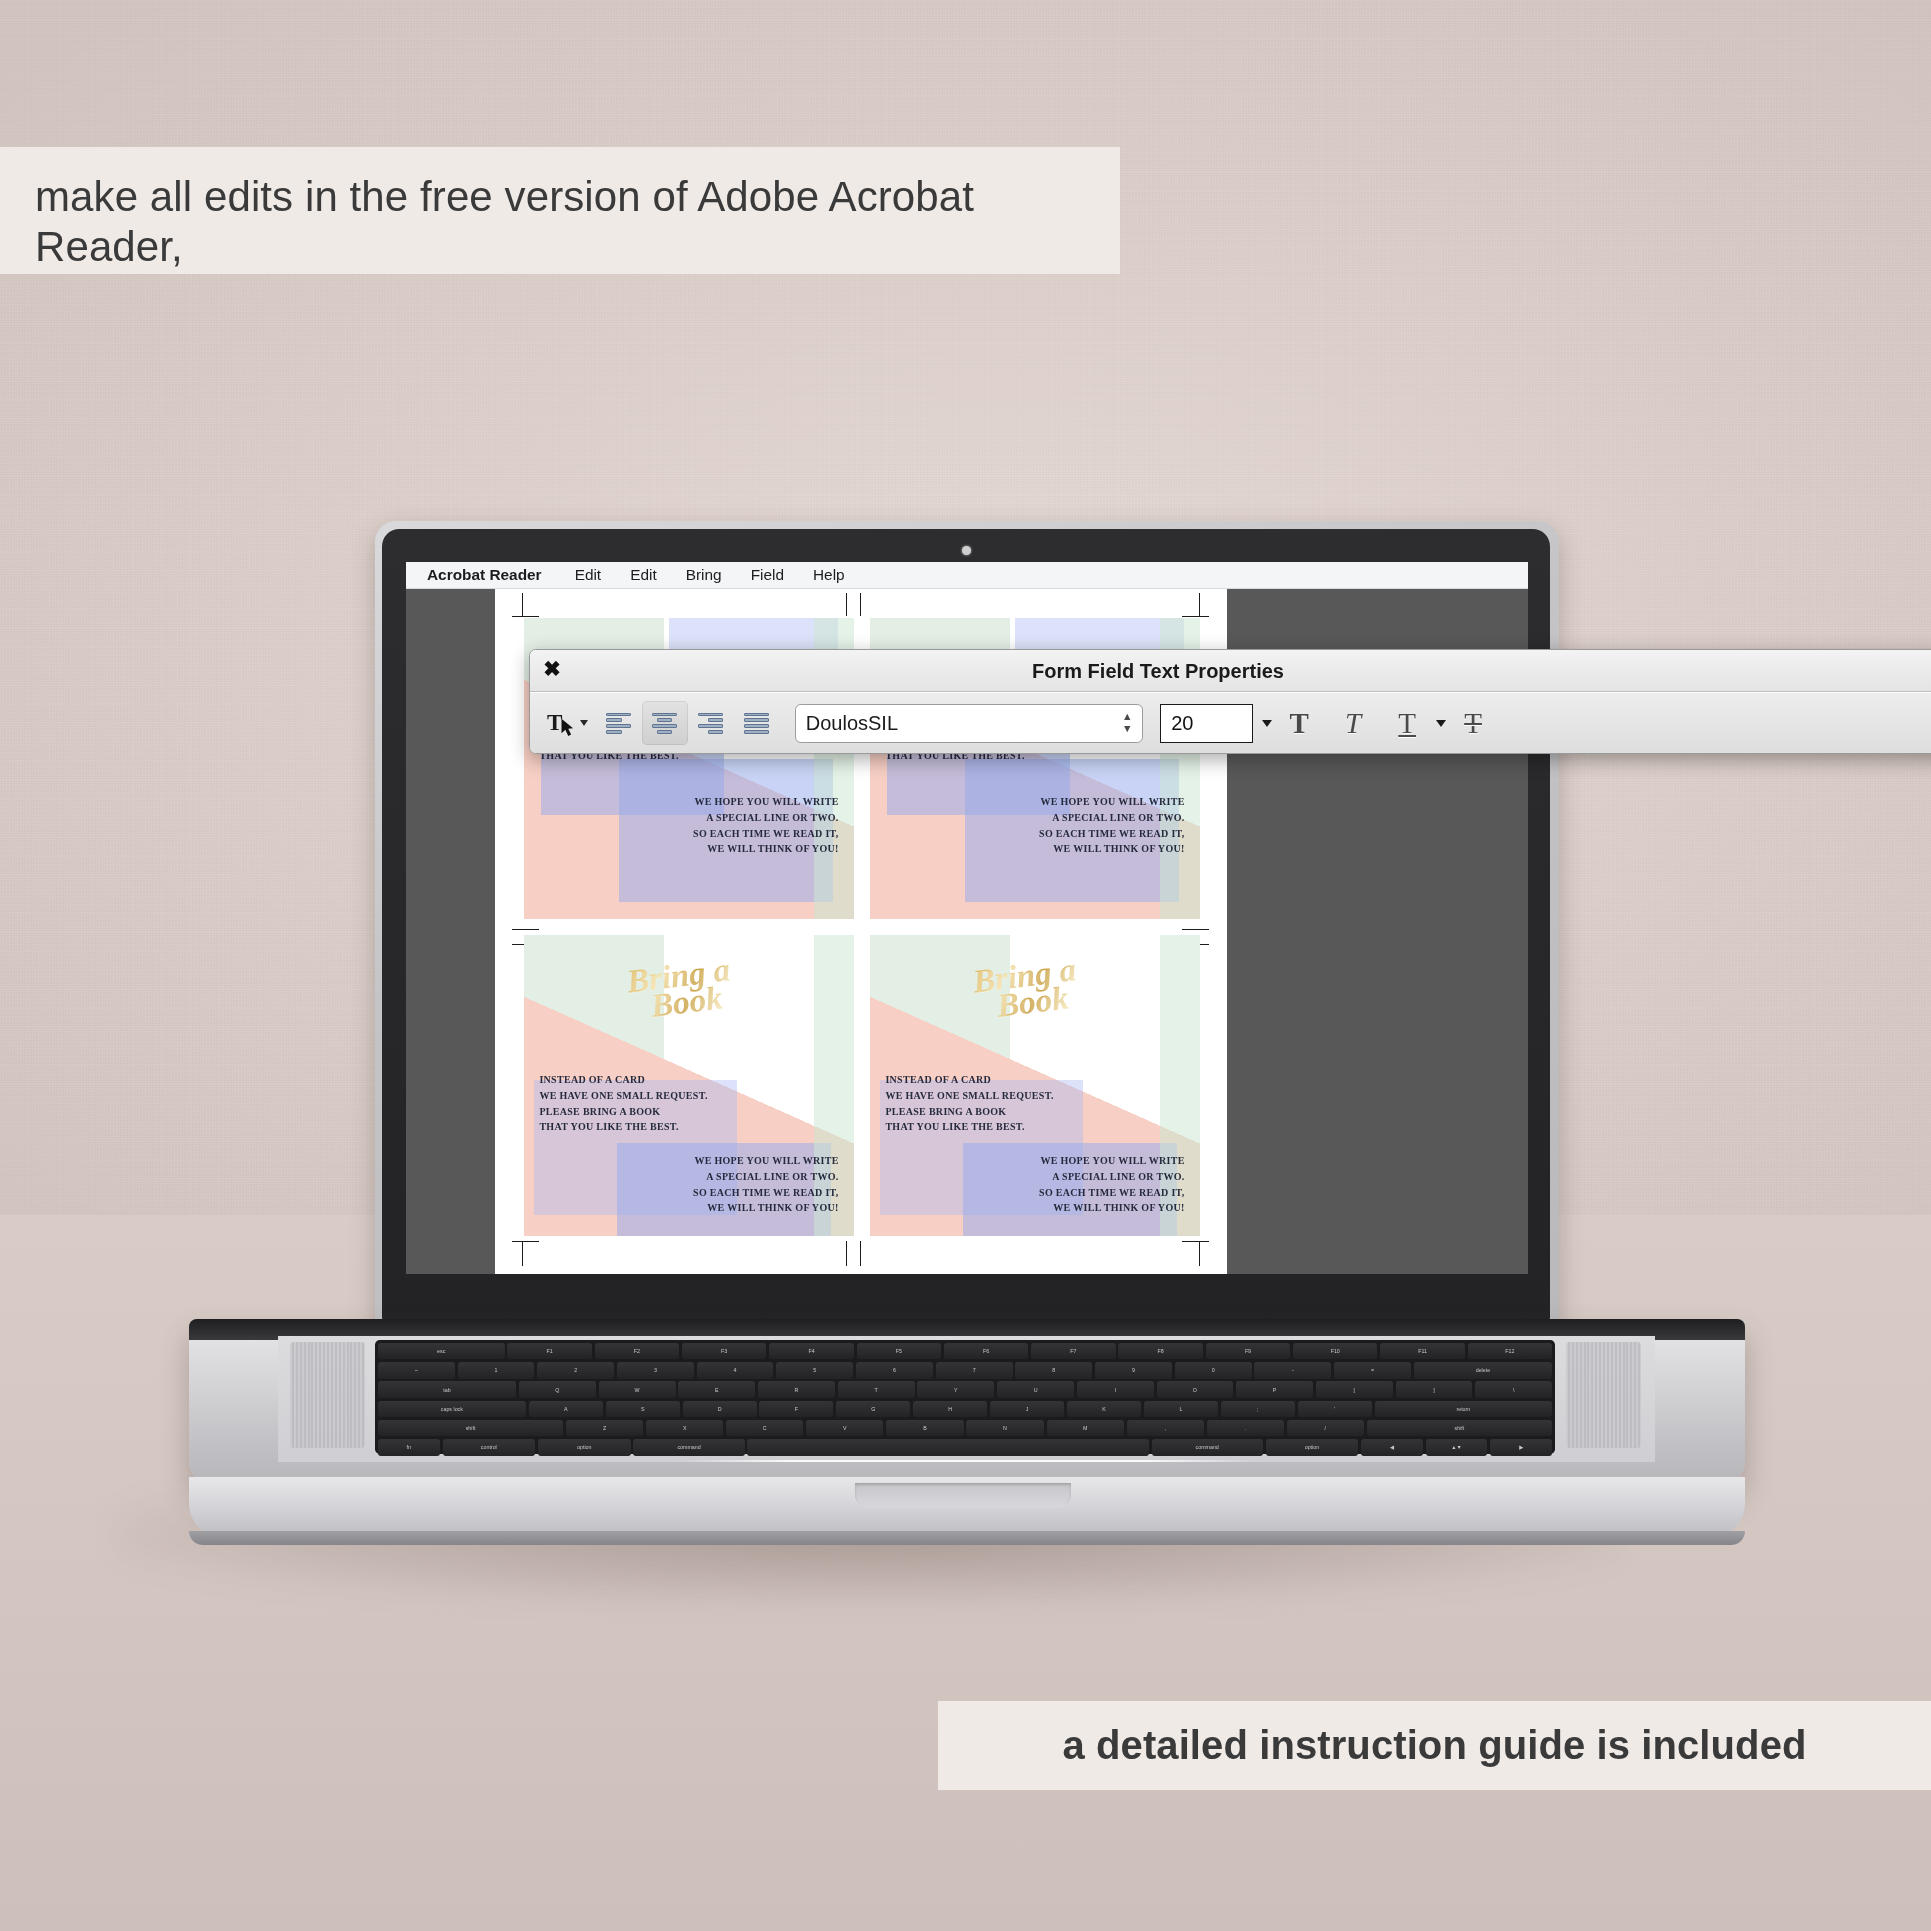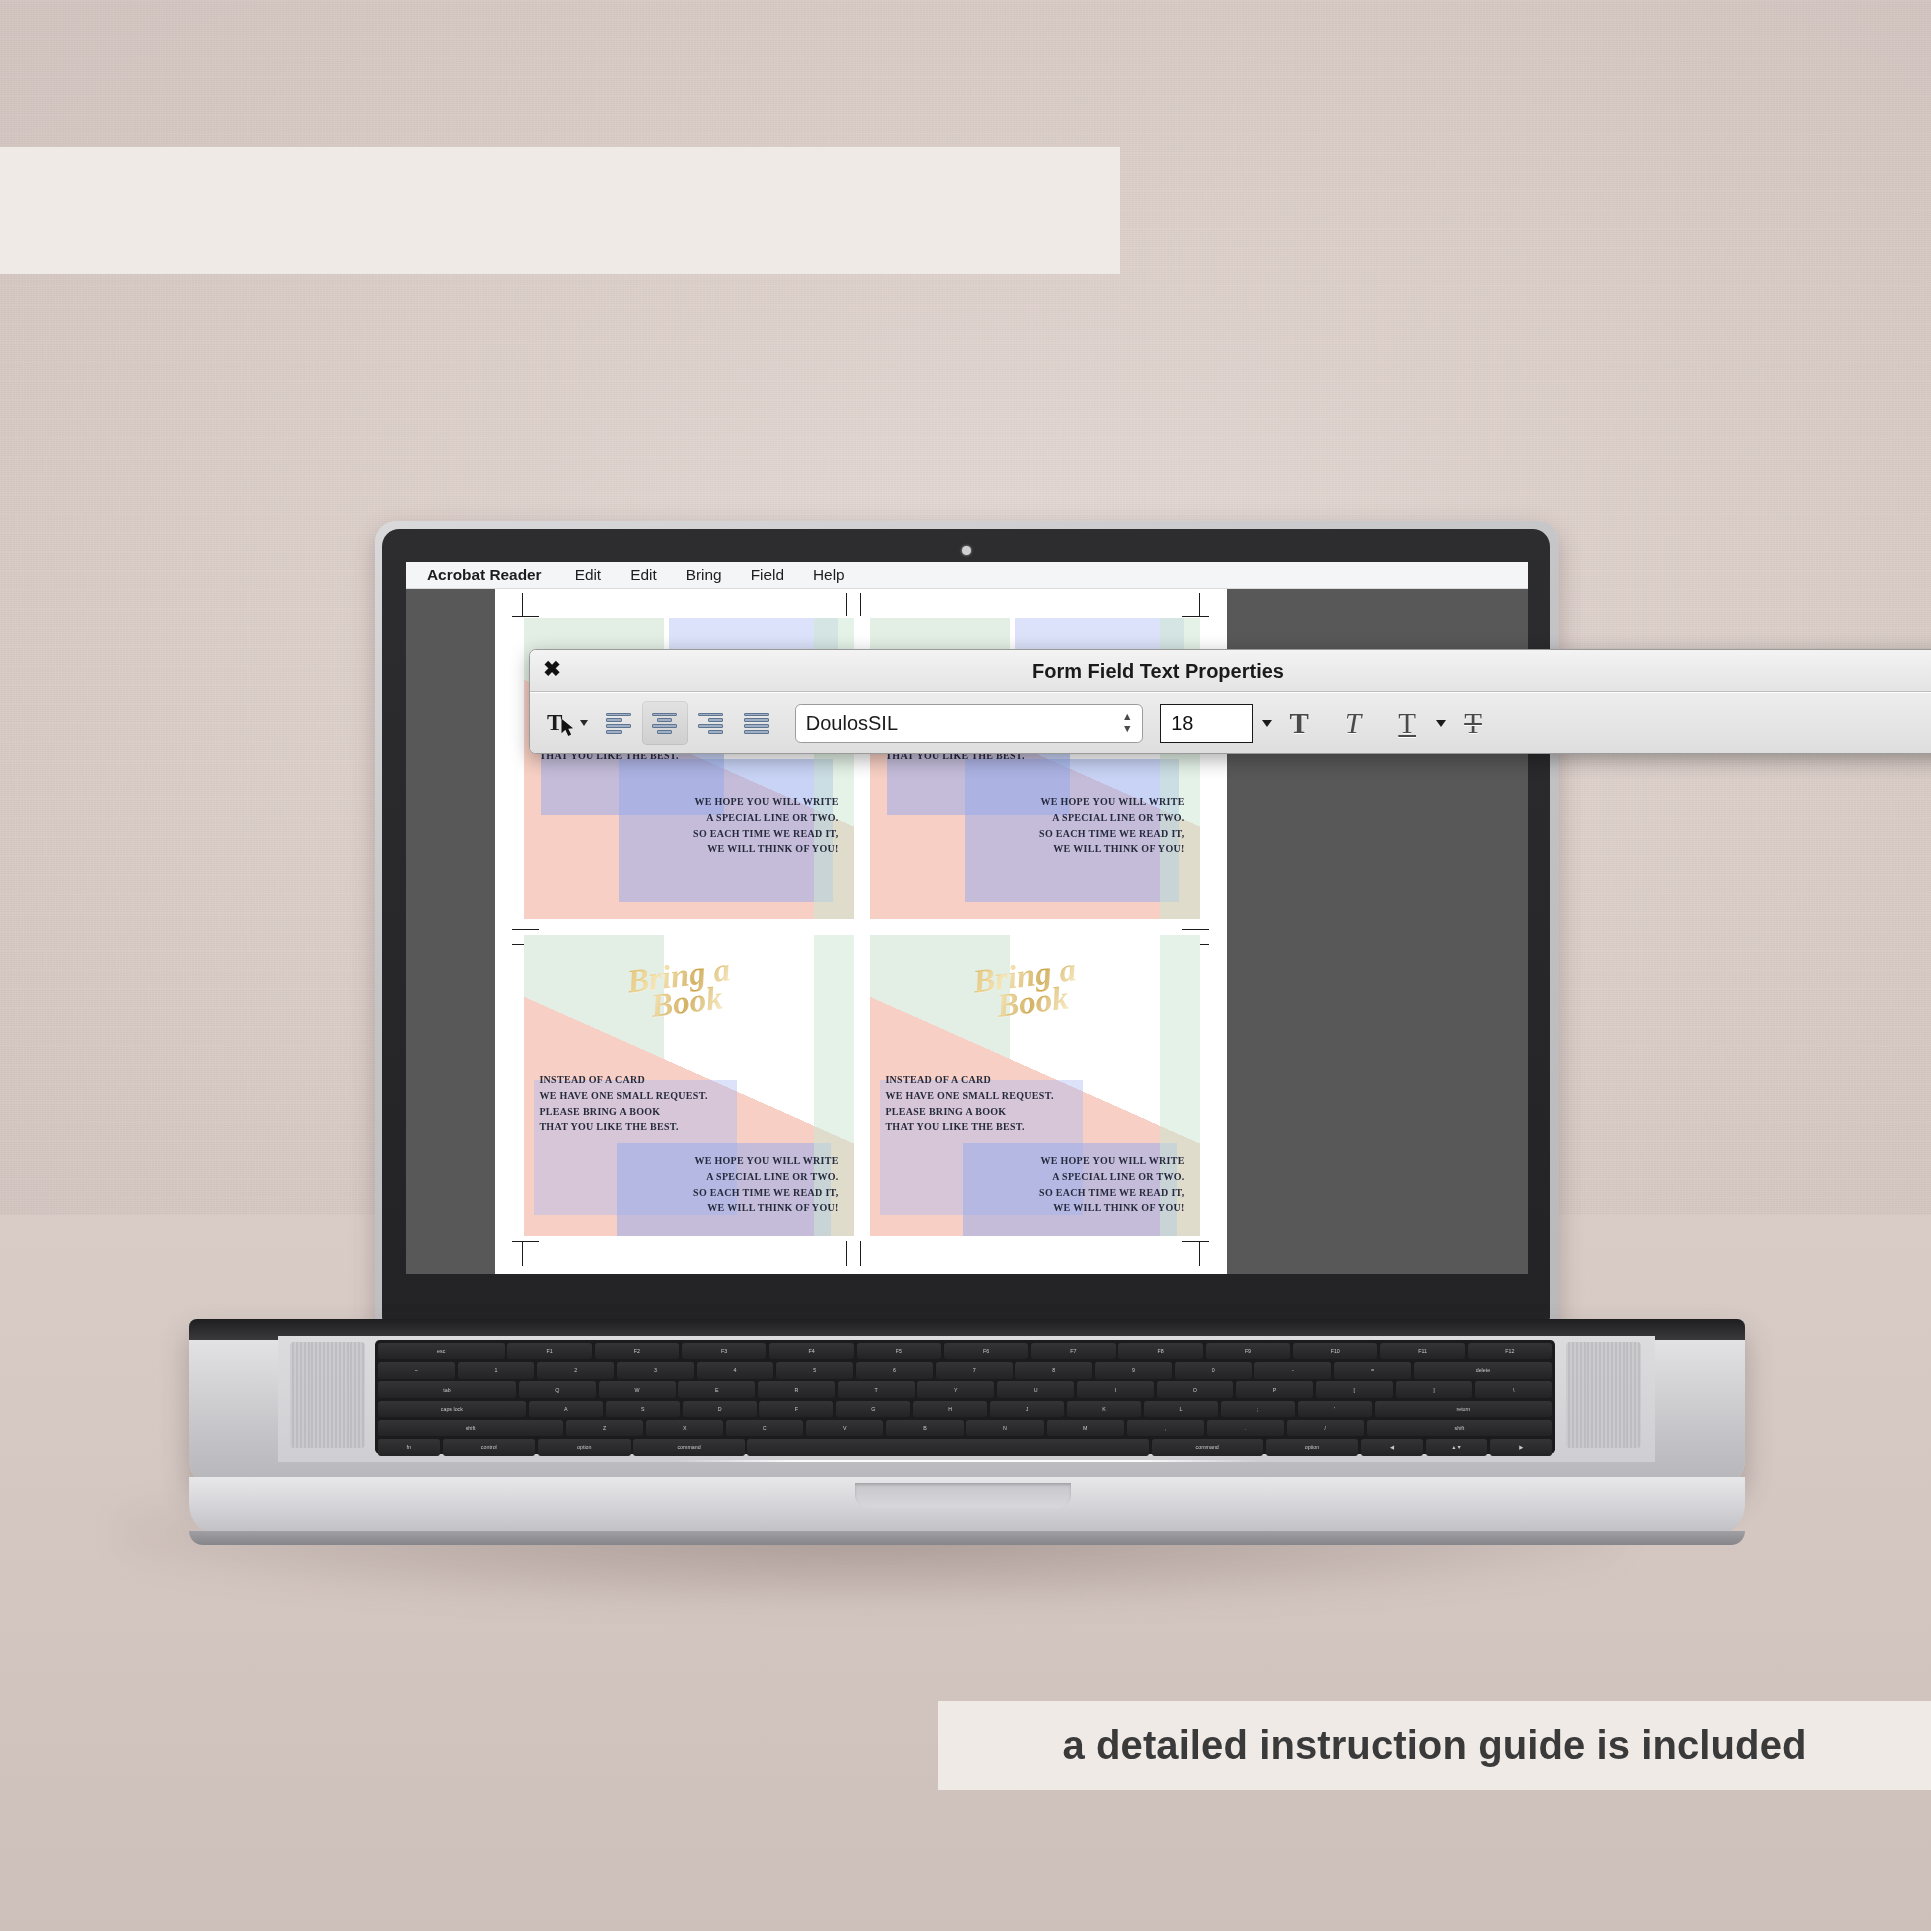--- a/index.html
+++ b/index.html
@@ -245,20 +245,21 @@
   }
 </style>
 </head>
 <body>
 
 <div id="wall"></div>
 <div id="desk"></div>
 <div id="deskshadow"></div>
 
 <div class="banner" id="top-banner">
+  <div>make all edits in the free version of Adobe Acrobat Reader,</div>
 </div>
 
 <div id="laptop">
   <div id="lid"></div>
   <div id="lid-inner"></div>
   <div id="camera"></div>
 </div>
 
 <div id="screen">
 
@@ -446,21 +447,21 @@
 
     <div id="font-select">
       <span>DoulosSIL</span>
       <span id="font-stepper">
           <span>▲</span>
           <span>▼</span>
         </span>
     </div>
 
     <div id="size-box">
-      <span>18</span>
+      <span>20</span>
     </div>
     <span class="size-caret"></span>
 
     <div class="stylebtn b">T</div>
     <div class="stylebtn i">T</div>
     <div class="stylebtn u">T</div>
     <span class="size-caret" style="margin-left:1.9px;"></span>
     <div class="stylebtn s">T</div>
   </div>
 </div>

